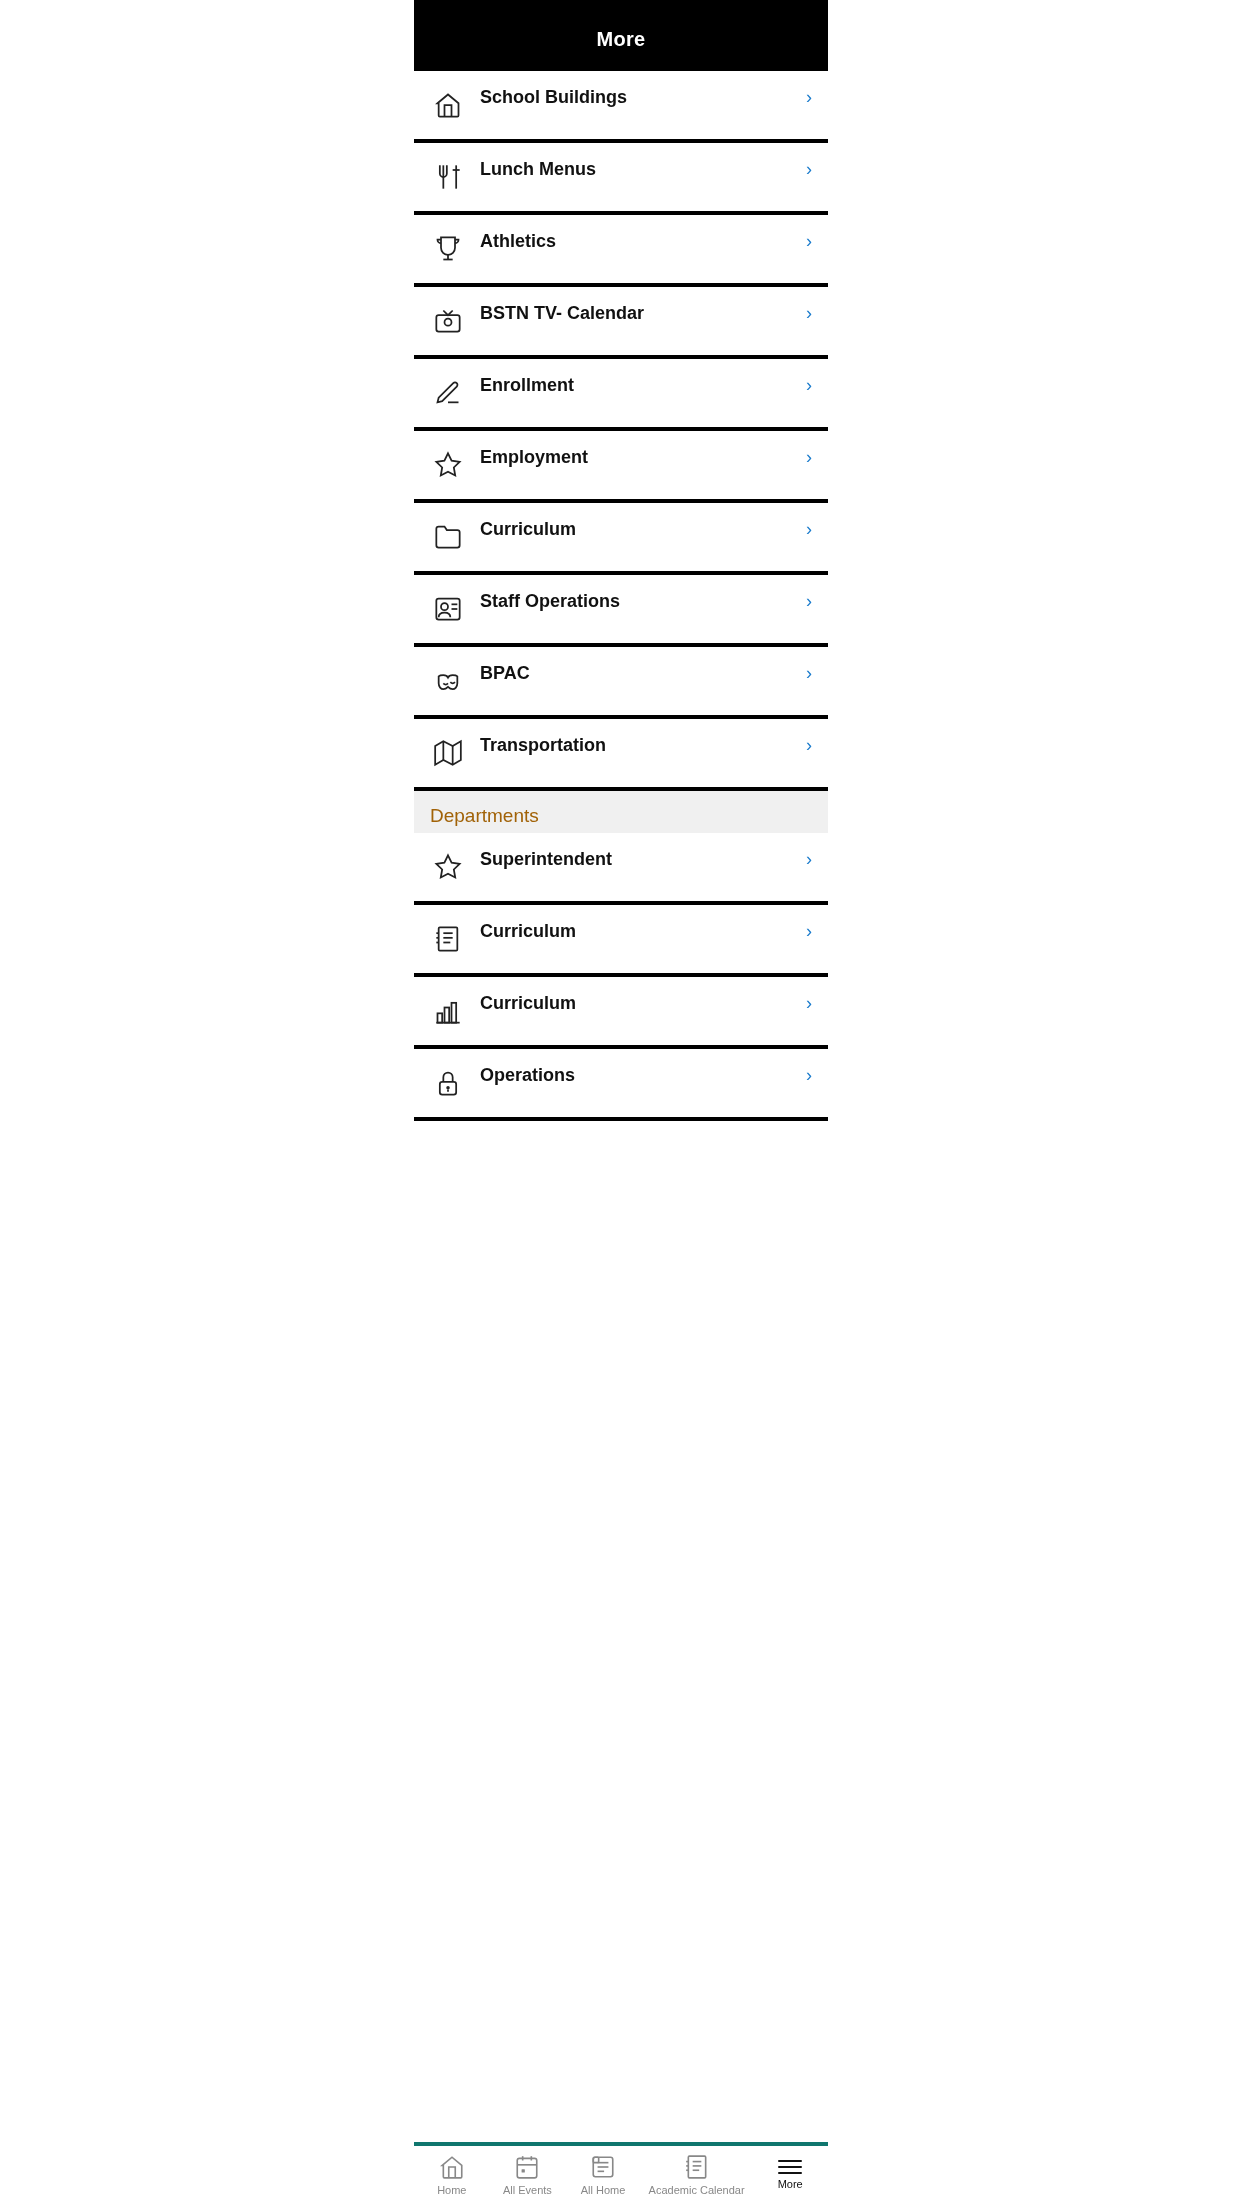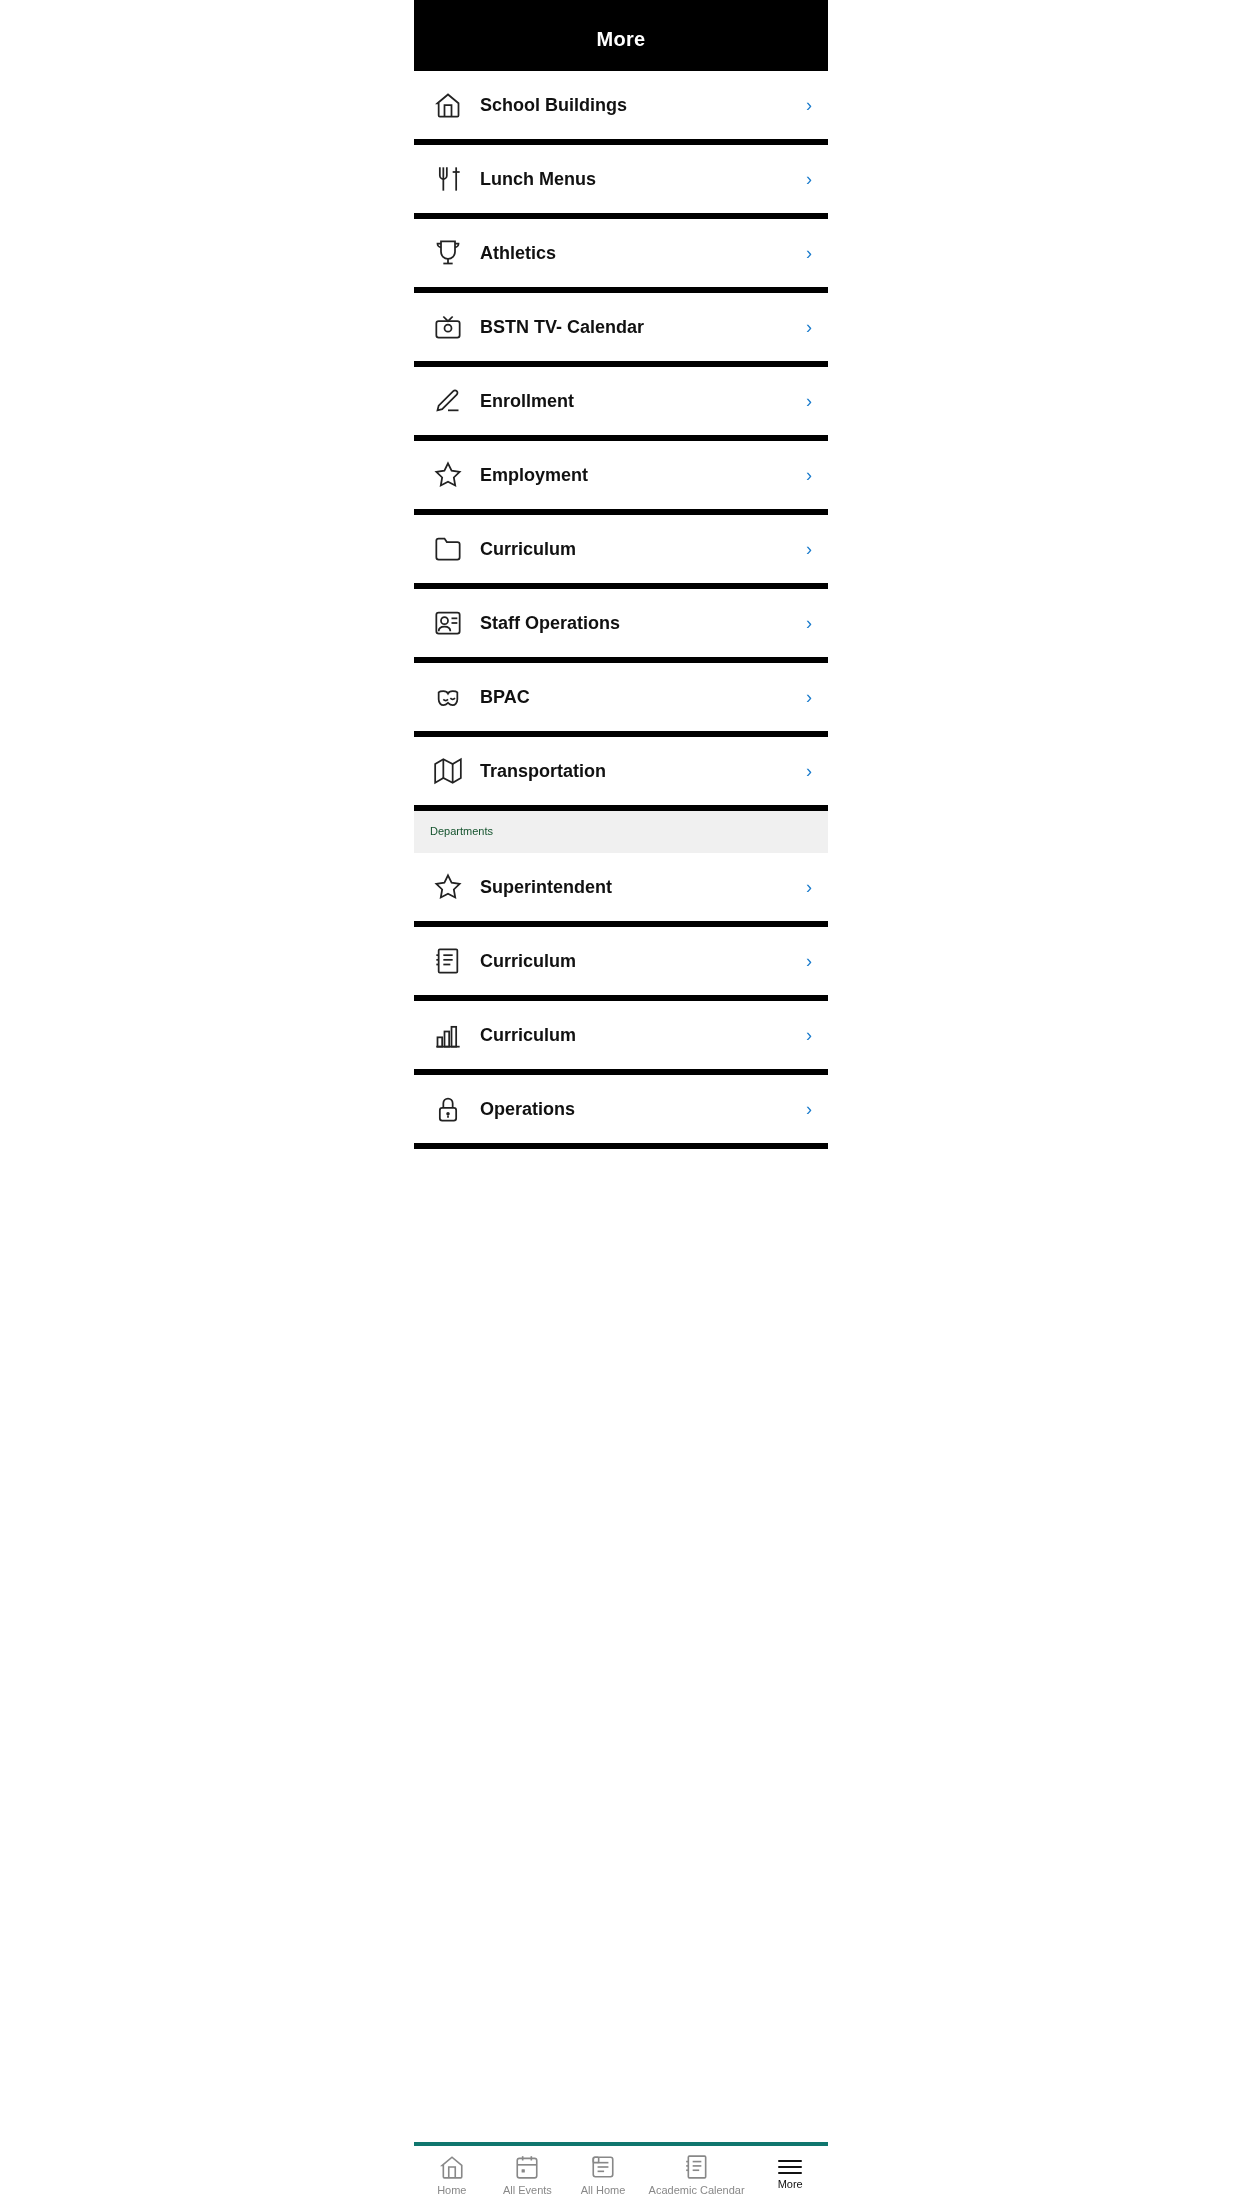--- a/index.html
+++ b/index.html
@@ -22,23 +22,23 @@
       font-size: 20px;
       font-weight: 700;
       letter-spacing: 0.3px;
     }
     .menu-list {
       list-style: none;
       background: #fff;
     }
     .menu-item {
       display: flex;
-      align-items: center;
+      align-items: flex-start;
       padding: 16px 16px;
-      border-bottom: 6px solid #000000;
+      border-bottom: 4px solid #000000;
       cursor: pointer;
     }
     .menu-icon {
       width: 36px;
       height: 36px;
       display: flex;
       align-items: center;
       justify-content: center;
       margin-right: 14px;
       flex-shrink: 0;
@@ -56,23 +56,23 @@
       font-weight: 700;
       color: #111;
     }
     .menu-chevron {
       color: #1a7bcc;
       font-size: 18px;
       font-weight: 300;
     }
     .section-header {
       background: #f0f0f0;
-      padding: 14px 16px 16px;
-      font-size: 11px;
-      color: #14532d;
+      padding: 14px 16px 6px;
+      font-size: 19px;
+      color: #a16207;
       font-weight: 400;
     }
     .bottom-nav {
       position: fixed;
       bottom: 0;
       left: 50%;
       transform: translateX(-50%);
       width: 100%;
       max-width: 414px;
       background: #fff;

